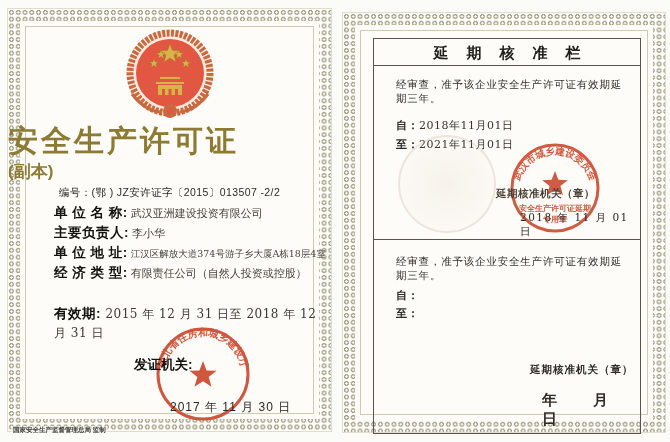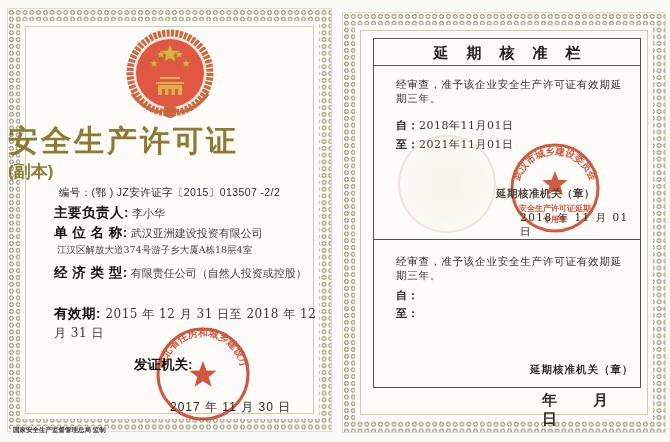--- a/index.html
+++ b/index.html
@@ -31,21 +31,21 @@
   .validity .flabel { display:inline; }
   .validity .vval { font-family:"DejaVu Serif", serif; font-size:12px; color:#3c3832; letter-spacing:0.5px; }
   .issuer-label { position:absolute; left:126px; top:347px; font-size:13.5px; font-weight:bold; color:#14120f; z-index:3; }
   .stamp-left { position:absolute; left:146px; top:316px; width:98px; height:98px; z-index:2; opacity:0.92; }
   .issue-date { position:absolute; left:162px; top:366px; font-size:12px; color:#2b2926;
     font-family:Liberation Sans, sans-serif; z-index:3; letter-spacing:1px;margin-top:24px; }
   .footnote { position:absolute; left:3px; top:417px; font-size:6.5px; font-weight:bold; color:#3a3a38; z-index:4;
     background:rgba(253,252,248,0.6); padding:0 2px; }
 
   
-  .box { position:absolute; left:30px; top:25px; width:268px; height:350px; border:1px solid #56544c; }
+  .box { position:absolute; left:30px; top:25px; width:268px; height:396px; border:1px solid #56544c; }
   .box-title { position:absolute; left:0; right:0; top:0; height:27px; border-bottom:1px solid #56544c;
     text-align:center; font-size:15px; font-weight:bold; color:#22201c; line-height:27px;
     letter-spacing:18px; padding-left:18px; }
   .stmt { position:absolute; left:22px; right:12px; font-size:10.5px; font-weight:normal;
     color:#33302a; letter-spacing:0.8px; }
   .s1-stmt { top:39px; } .s2-stmt { top:216px; }
   .dline { position:absolute; left:22px; font-size:11px; font-weight:bold; color:#2e2b26; letter-spacing:0.5px; }
   .dline .dval { font-family:"DejaVu Serif", serif; font-weight:normal; color:#38342e; }
   .s1-from { top:79px; } .s1-to { top:98px; }
   .s2-from { top:249px; } .s2-to { top:267px; }
@@ -96,28 +96,29 @@
     <path d="M14,66 q12,16 28,18" stroke="#c8693f" stroke-width="3" fill="none"></path>
     <path d="M90,66 q-12,16 -28,18" stroke="#c8693f" stroke-width="3" fill="none"></path>
   </svg>
 
   <div class="cert-title">安全生产许可证</div>
   <div class="cert-sub">(副本)</div>
   <div class="serial">编号：(鄂 ) JZ安许证字〔2015〕013507 -2/2</div>
 
   <div class="fields">
     <div class="frow">
+      <span class="flabel">单 位 名 称:</span>
+      <span class="fvalue">武汉亚洲建设投资有限公司</span>
+    </div>
+    <div class="frow">
       <span class="flabel">主要负责人:</span>
       <span class="fvalue">李小华</span>
     </div>
     <div class="frow">
-      <span class="flabel">单 位 名 称:</span>
-      <span class="fvalue">武汉亚洲建设投资有限公司</span>
-    </div>
-    <div class="frow">
+      <span class="flabel">单 位 地 址:</span>
       <span class="fvalue small">江汉区解放大道374号游子乡大厦A栋18层4室</span>
     </div>
     <div class="frow">
       <span class="flabel">经 济 类 型:</span>
       <span class="fvalue">有限责任公司（自然人投资或控股）</span>
     </div>
   </div>
 
   <div class="validity">
     <span class="flabel">有效期:</span>

